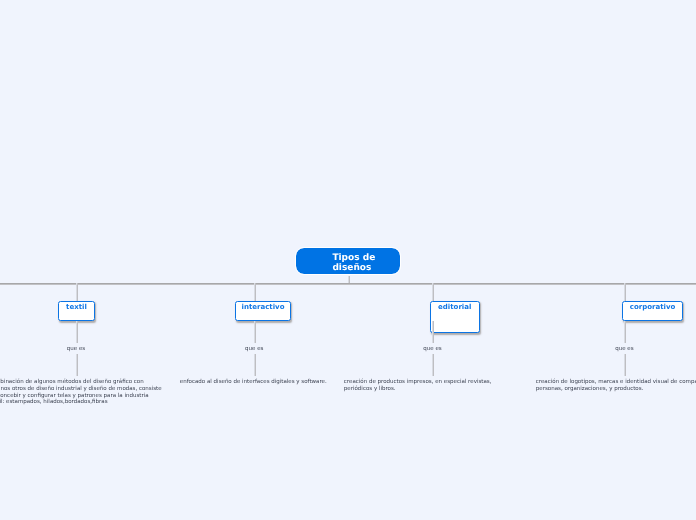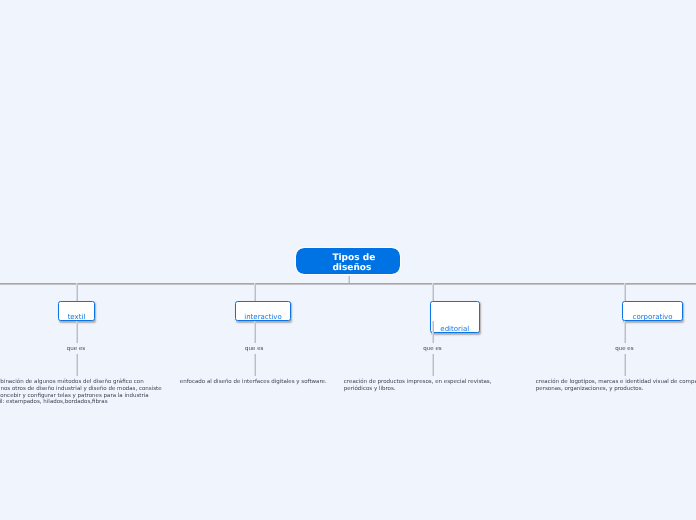--- a/index.html
+++ b/index.html
@@ -15,22 +15,22 @@
   .root-node{position:absolute;filter:blur(0px);background:#0073e4;color:#ffffff;
              outline:1.6px solid #ffffff;border-radius:8px;
              font-weight:bold;font-size:9px;
              display:flex;align-items:center;justify-content:center;
              box-sizing:border-box;padding-left:36px;}
 
   .sub-node > span{position:relative;top:1px;}
   .root-node > span{position:relative;top:2px;}
   .sub-node{position:absolute;filter:blur(0px);background:#ffffff;color:#1177e6;
             border:1.5px solid #0b74e4;border-radius:2.5px;
-            font-weight:normal;font-size:7px;
-            display:flex;align-items:flex-end;justify-content:center;
+            font-weight:bold;font-size:7px;
+            display:flex;align-items:flex-start;justify-content:center;
             box-sizing:border-box;
             box-shadow:1px 1.5px 1.6px rgba(80,72,60,0.42);}
 
   .rel{position:absolute;filter:blur(0px);font-size:5.5px;color:#3d4352;background:#f0f4fd;
        padding:0 2px;white-space:nowrap;}
 
   .desc{position:absolute;filter:blur(0px);font-size:5.5px;color:#3d4352;line-height:6.7px;
         max-width:177.5px;text-align:left;}
 </style>
 </head>

